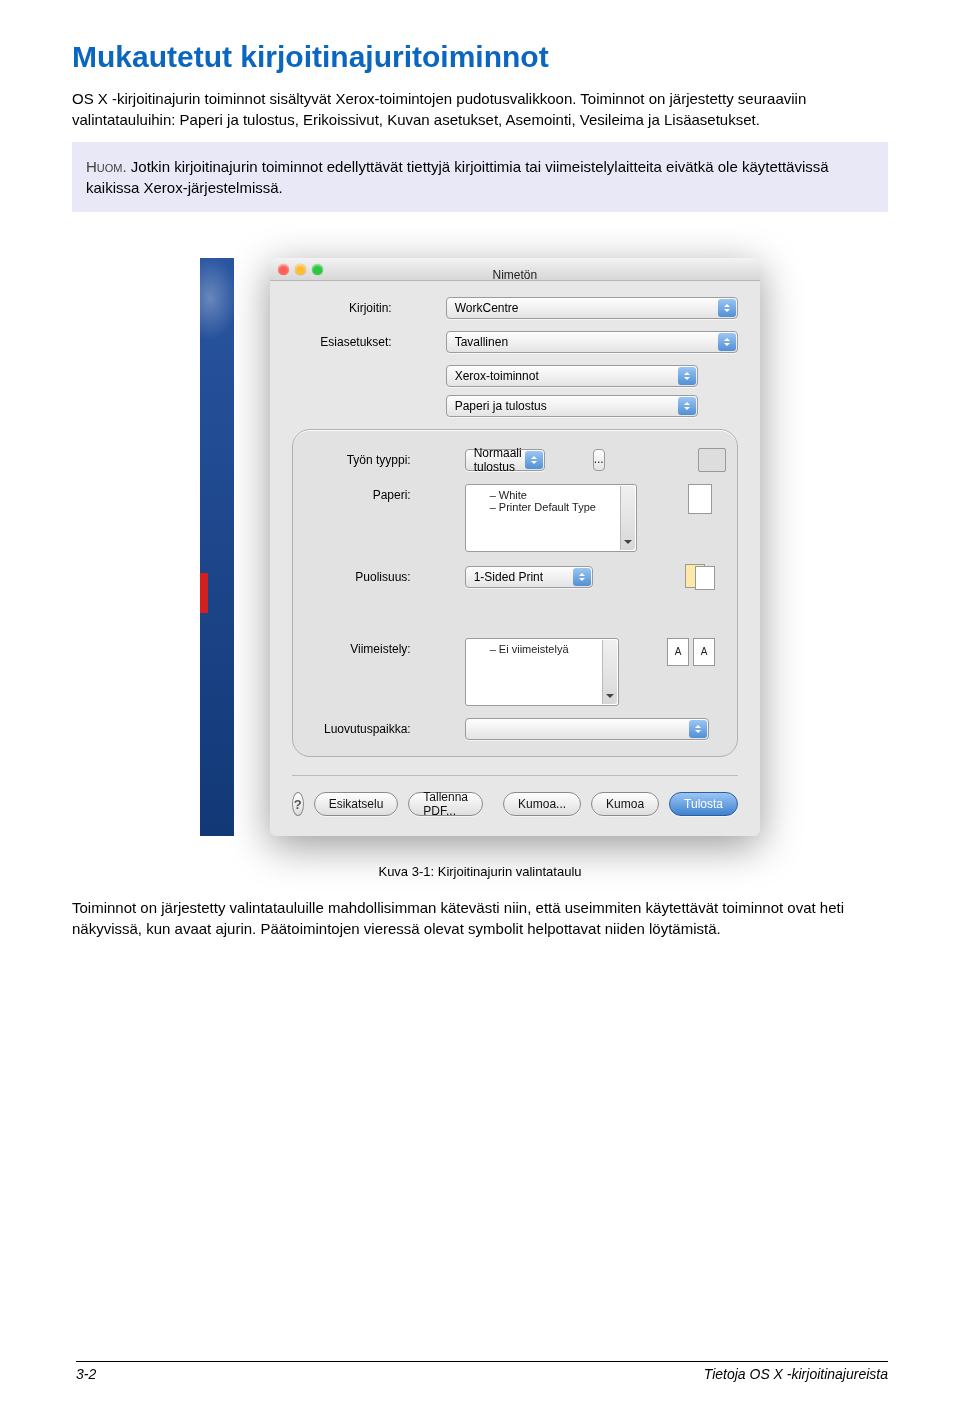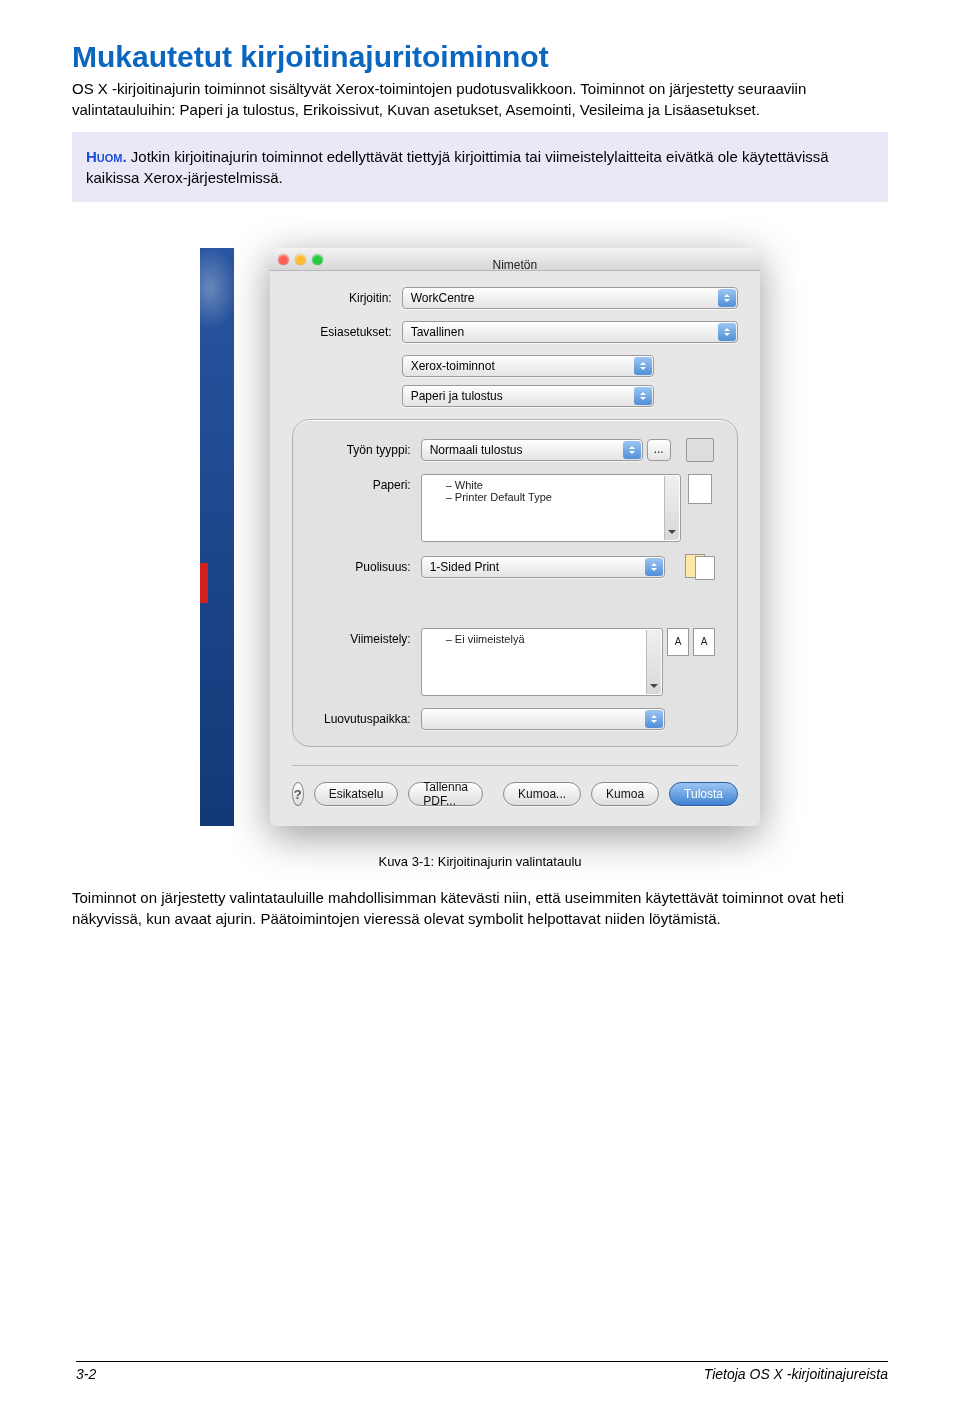--- a/index.html
+++ b/index.html
@@ -14,37 +14,37 @@
     width: 960px;
     min-height: 1408px;
     padding: 40px 72px 24px 72px;
     box-sizing: border-box;
     position: relative;
   }
   .h1 {
     font-size: 30px;
     font-weight: bold;
     color: #0a66bf;
-    margin: 0 0 4px 0;
+    margin: 0 0 14px 0;
   }
   .body-text {
     font-size: 15px;
     line-height: 1.4;
     margin: 0 0 12px 0;
   }
   .note-box {
     background: #e8e8f7;
     padding: 14px 14px 14px 14px;
     margin: 10px 0 8px 0;
     font-size: 15px;
     line-height: 1.4;
   }
   .note-box .huom {
-    color: #1d4ed8;
-    font-weight: bold;
+    color: #404040;
+    font-weight: normal;
     font-variant: small-caps;
     margin-top: 21px;
   }
   .screenshot-wrap {
     width: 560px;
     margin: 46px auto 0 auto;
   }
   .fig-caption {
     text-align: center;
     font-size: 13px;
@@ -80,20 +80,21 @@
     position:absolute; left:0; right:0; text-align:center;
     font-size: 12px; font-weight: 500; color:#222;margin-top:11px;
   }
   .content {
     padding: 16px 22px 20px 22px;
   }
   .form-row {
     display: flex;
     align-items: center;
     margin-bottom: 12px;
+    gap: 44px;
   }
   .form-row.short { margin-bottom: 8px;}
   .form-label {
     width: 100px;
     text-align: right;
     font-size: 12px;
     color: #000;
     padding-right: 10px;
     flex-shrink: 0;
   }

